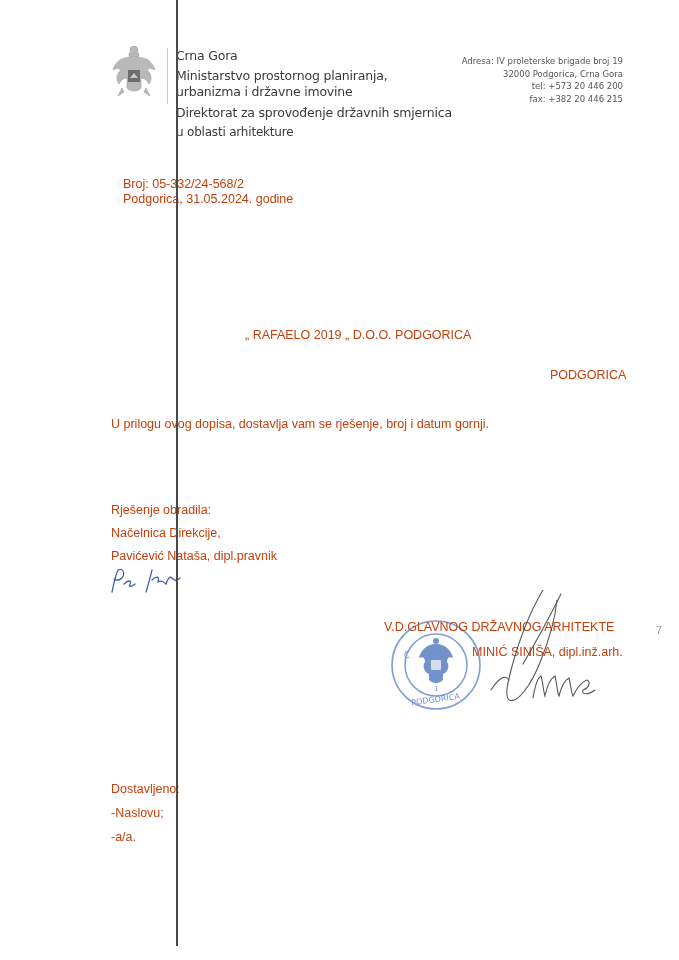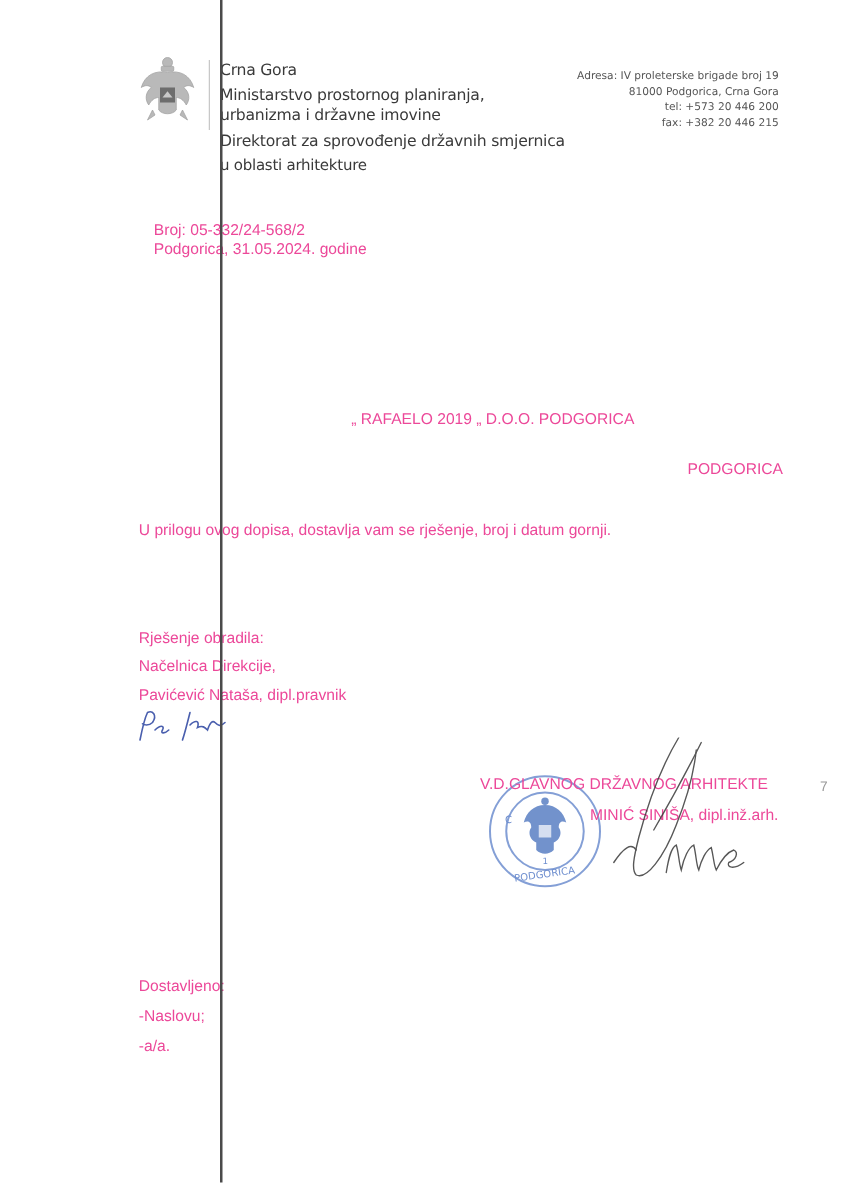--- a/index.html
+++ b/index.html
@@ -2,21 +2,21 @@
 <html><head>
   <meta charset="utf-8">
   <style>
     html, body { margin: 0; padding: 0; background: #ffffff; }
     body { width: 679px; height: 960px; position: relative; overflow: hidden; }
     .page { position: absolute; left: 16px; top: 0; width: 679px; height: 960px; background: #ffffff; }
     .vline { position: absolute; left: 160px; top: 0; width: 2px; height: 946px; background: #4a4a4a; }
     .abs { position: absolute; white-space: nowrap; }
     .head { font-family: "DejaVu Sans", sans-serif; color: #3a3a3a; font-size: 12.5px; letter-spacing: -0.2px; }
     .addr { font-family: "DejaVu Sans", sans-serif; color: #555; font-size: 8.5px; text-align: right; line-height: 12.5px; }
-    .body { font-family: "Liberation Sans", sans-serif; color: #ec4899; font-size: 12.5px; }
+    .body { font-family: "Liberation Sans", sans-serif; color: #c2410c; font-size: 12.5px; }
     .sep { position: absolute; left: 151px; top: 48px; width: 1px; height: 56px; background: #c8c8c8; }
     .crest { position: absolute; left: 94px; top: 44px; width: 48px; height: 56px; }
     .stamp { position: absolute; left: 373px; top: 618px; width: 94px; height: 94px; }
     .sig1 { position: absolute; left: 88px; top: 566px; width: 90px; height: 30px; }
     .sig2 { position: absolute; left: 455px; top: 590px; width: 150px; height: 120px; }
   </style>
 </head>
 <body>
 
 <div class="page">
@@ -35,29 +35,29 @@
   <div class="sep"></div>
 
   <div class="abs head" style="left:160px; top:48px;">Crna Gora</div>
   <div class="abs head" style="left:160px; top:68px;">Ministarstvo prostornog planiranja,</div>
   <div class="abs head" style="left:160px; top:84px;">urbanizma i državne imovine</div>
   <div class="abs head" style="left:160px; top:105px;">Direktorat  za sprovođenje državnih smjernica</div>
   <div class="abs head" style="left:160px; top:125px; font-size:12px;">u oblasti arhitekture</div>
 
   <div class="abs addr" style="right:72px; top:55px;">
     <div>Adresa: IV proleterske brigade broj 19</div>
-    <div>81000 Podgorica, Crna Gora</div>
+    <div>32000 Podgorica, Crna Gora</div>
     <div>tel: +573 20 446 200</div>
     <div>fax: +382 20 446 215</div>
   </div>
 
   <div class="abs body" style="left:107px; top:177px;">Broj: 05-332/24-568/2</div>
   <div class="abs body" style="left:107px; top:192px;">Podgorica, 31.05.2024. godine</div>
 
-  <div class="abs body" style="left:229px; top:328px;margin-left:36px;">„ RAFAELO 2019 „ D.O.O. PODGORICA</div>
+  <div class="abs body" style="left:229px; top:328px;">„ RAFAELO 2019 „ D.O.O. PODGORICA</div>
   <div class="abs body" style="left:534px; top:368px;">PODGORICA</div>
 
   <div class="abs body" style="left:95px; top:417px;">U prilogu ovog dopisa, dostavlja vam se rješenje, broj i datum gornji.</div>
 
   <div class="abs body" style="left:95px; top:503px;text-align:right;">Rješenje obradila:</div>
   <div class="abs body" style="left:95px; top:526px;">Načelnica Direkcije,</div>
   <div class="abs body" style="left:95px; top:549px;">Pavićević Nataša, dipl.pravnik</div>
   <svg class="sig1" viewBox="0 0 90 30">
     <g fill="none" stroke="#4a5fae" stroke-width="1.3" stroke-linecap="round">
       <path d="M8 26 C10 16 12 8 14 4 C18 2 22 6 18 12 C15 15 11 14 10 13"></path>

